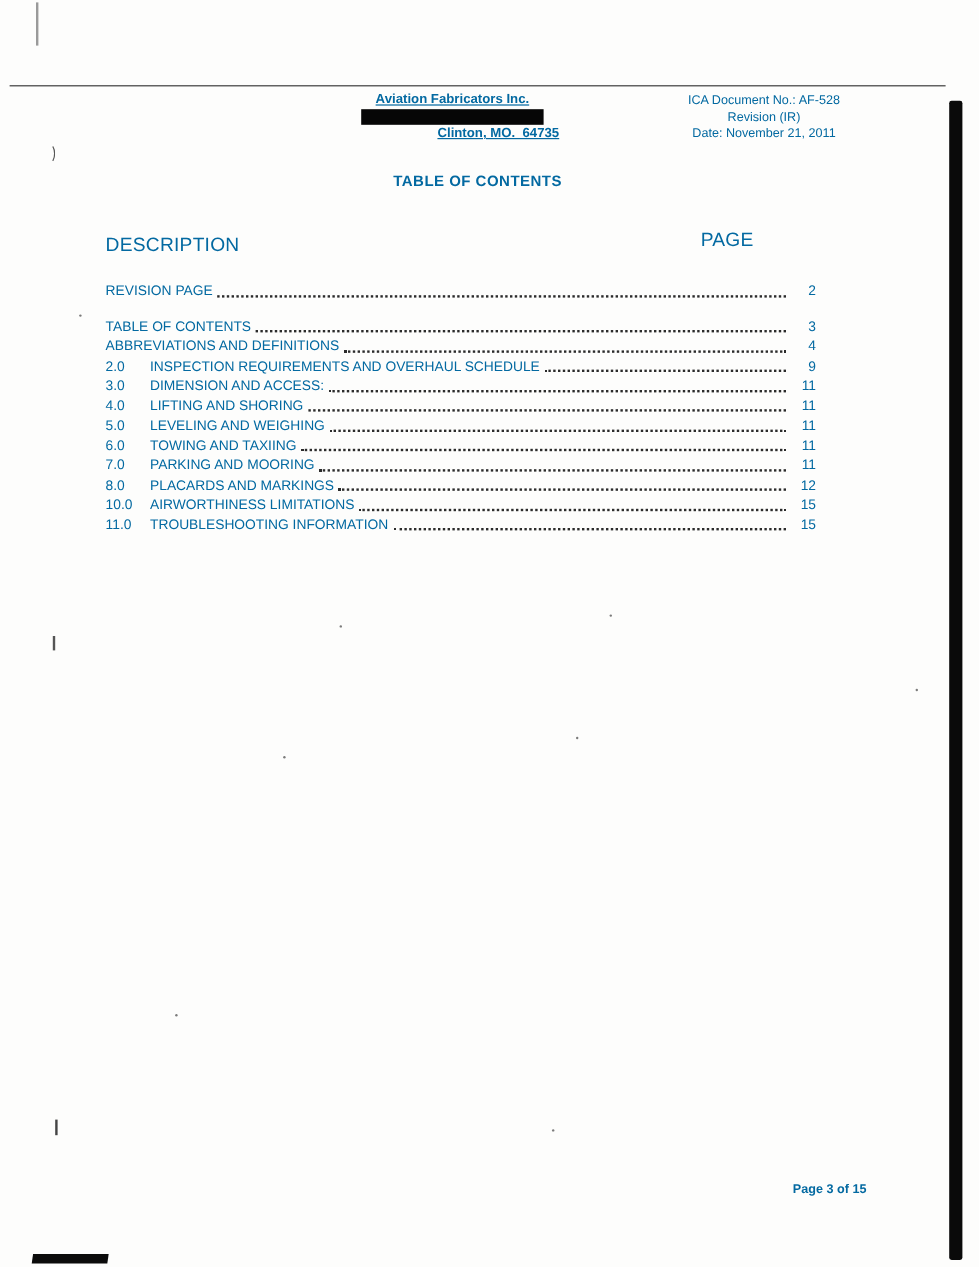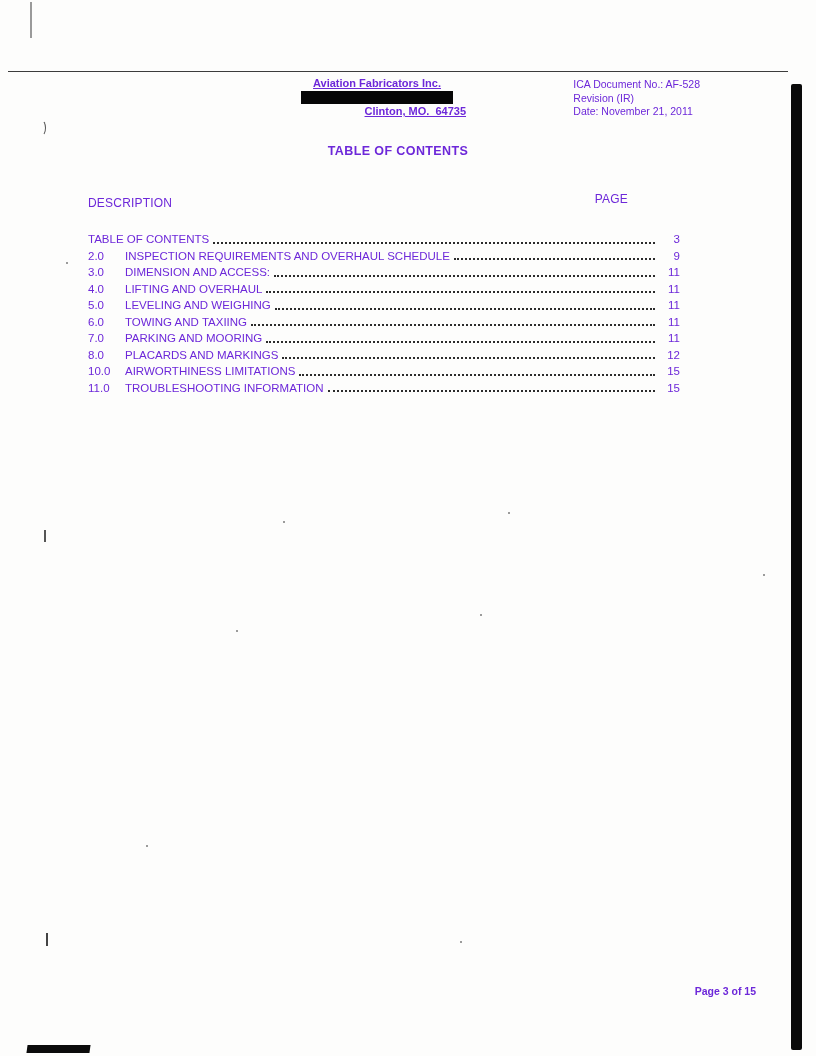--- a/index.html
+++ b/index.html
@@ -1,53 +1,53 @@
 <!DOCTYPE html>
 <html><head>
 <meta charset="utf-8">
 <style>
   html,body { margin:0; padding:0; background:#e8e8e8; }
   .page {
     position:relative; width:816px; height:1056px; margin:0 auto;
     background:#fdfdfc; overflow:hidden;
-    font-family:"Liberation Sans","DejaVu Sans",sans-serif; color:#6d28d9;
+    font-family:"Liberation Sans","DejaVu Sans",sans-serif; color:#0369a1;
   }
   
   .top-rule { position:absolute; left:8px; top:71px; width:780px; border-top:1.5px solid #3c3c3c; }
   .right-bar { position:absolute; left:791px; top:84px; width:11px; height:966px; background:#0a0a0a; border-radius:2px; }
   .bottom-mark { position:absolute; left:27px; top:1045px; width:63px; height:8px; background:#0b0b0b; transform:skewX(-8deg); }
   .paren-mark { position:absolute; left:37px; top:120px; width:7px; height:14px; border:1px solid transparent; border-right:1.4px solid #555; border-radius:50%; }
   .tick-a { position:absolute; left:44px; top:530px; width:2px; height:12px; background:#555; }
   .tick-b { position:absolute; left:46px; top:933px; width:2px; height:13px; background:#444; }
   .tick-top { position:absolute; left:30px; top:2px; width:2px; height:36px; background:#9a9a9a; }
   .speck { position:absolute; width:2px; height:2px; background:#5a5a5a; border-radius:50%; opacity:.8; }
 
   
   .letterhead { position:absolute; left:288px; top:77px; width:178px; text-align:center; }
   .company { font-size:11px; font-weight:700; text-decoration:underline; white-space:pre; }
   .redaction { height:13px; background:#060606; margin:2px 13px 1px 13px; }
   .address { font-size:11px; font-weight:700; text-decoration:underline; white-space:pre;text-align:right; }
 
-  .doc-block { position:absolute; right:116px; top:78px; text-align:left; font-size:10.5px; line-height:13.5px; }
+  .doc-block { position:absolute; right:116px; top:78px; text-align:center; font-size:10.5px; line-height:13.5px; }
 
   .page-title { position:absolute; top:144px; left:0; width:796px; text-align:center; font-weight:700; font-size:12.5px; letter-spacing:.4px; }
 
   
   .toc { position:absolute; left:88px; top:196px; width:592px; }
-  .toc-header { display:flex; justify-content:space-between; font-size:12px; letter-spacing:.2px; }
+  .toc-header { display:flex; justify-content:space-between; font-size:16px; letter-spacing:.2px; }
   .page-col { margin-right:52px; position:relative; top:-4px;padding-left:16px; }
   .toc-list { margin-top:21px; }
   .toc-row { display:flex; line-height:16.5px; font-size:11.5px; }
   .toc-row.gap-after { margin-bottom:13px; }
   .toc-num { width:37px; flex:none; }
   .toc-title { flex:none; white-space:pre; }
   .toc-dots { flex:1; height:0; align-self:flex-end; border-bottom:2px dotted #2b2b2b; margin:0 3px 0 4px; transform:translateY(-4px); }
   .toc-page { flex:none; width:22px; text-align:right; }
 
-  .footer { position:absolute; top:985px; left:0; width:722px; text-align:right; font-size:10.5px; font-weight:700;padding-left:34px; }
+  .footer { position:absolute; top:985px; left:0; width:722px; text-align:right; font-size:10.5px; font-weight:700; }
 </style>
 </head>
 <body>
 
 <div class="page">
 
   <div class="tick-top"></div>
   <div class="top-rule"></div>
   <div class="paren-mark"></div>
   <div class="tick-a"></div>
@@ -76,47 +76,59 @@
   </div>
 
   <div class="page-title">TABLE OF CONTENTS</div>
 
   <div class="toc">
     <div class="toc-header">
       <span>DESCRIPTION</span>
       <span class="page-col">PAGE</span>
     </div>
     <div class="toc-list">
+  <div class="toc-row gap-after">
+
+    <span class="toc-title">REVISION PAGE</span>
+    <span class="toc-dots"></span>
+    <span class="toc-page">2</span>
+  </div>
 
   <div class="toc-row">
 
     <span class="toc-title">TABLE OF CONTENTS</span>
     <span class="toc-dots"></span>
     <span class="toc-page">3</span>
   </div>
 
+  <div class="toc-row">
+
+    <span class="toc-title">ABBREVIATIONS AND DEFINITIONS</span>
+    <span class="toc-dots"></span>
+    <span class="toc-page">4</span>
+  </div>
 
 
   <div class="toc-row">
     <span class="toc-num">2.0</span>
     <span class="toc-title">INSPECTION REQUIREMENTS AND OVERHAUL SCHEDULE</span>
     <span class="toc-dots"></span>
     <span class="toc-page">9</span>
   </div>
 
   <div class="toc-row">
     <span class="toc-num">3.0</span>
     <span class="toc-title">DIMENSION AND ACCESS:</span>
     <span class="toc-dots"></span>
     <span class="toc-page">11</span>
   </div>
 
   <div class="toc-row">
     <span class="toc-num">4.0</span>
-    <span class="toc-title">LIFTING AND OVERHAUL</span>
+    <span class="toc-title">LIFTING AND SHORING</span>
     <span class="toc-dots"></span>
     <span class="toc-page">11</span>
   </div>
 
   <div class="toc-row">
     <span class="toc-num">5.0</span>
     <span class="toc-title">LEVELING AND WEIGHING</span>
     <span class="toc-dots"></span>
     <span class="toc-page">11</span>
   </div>

